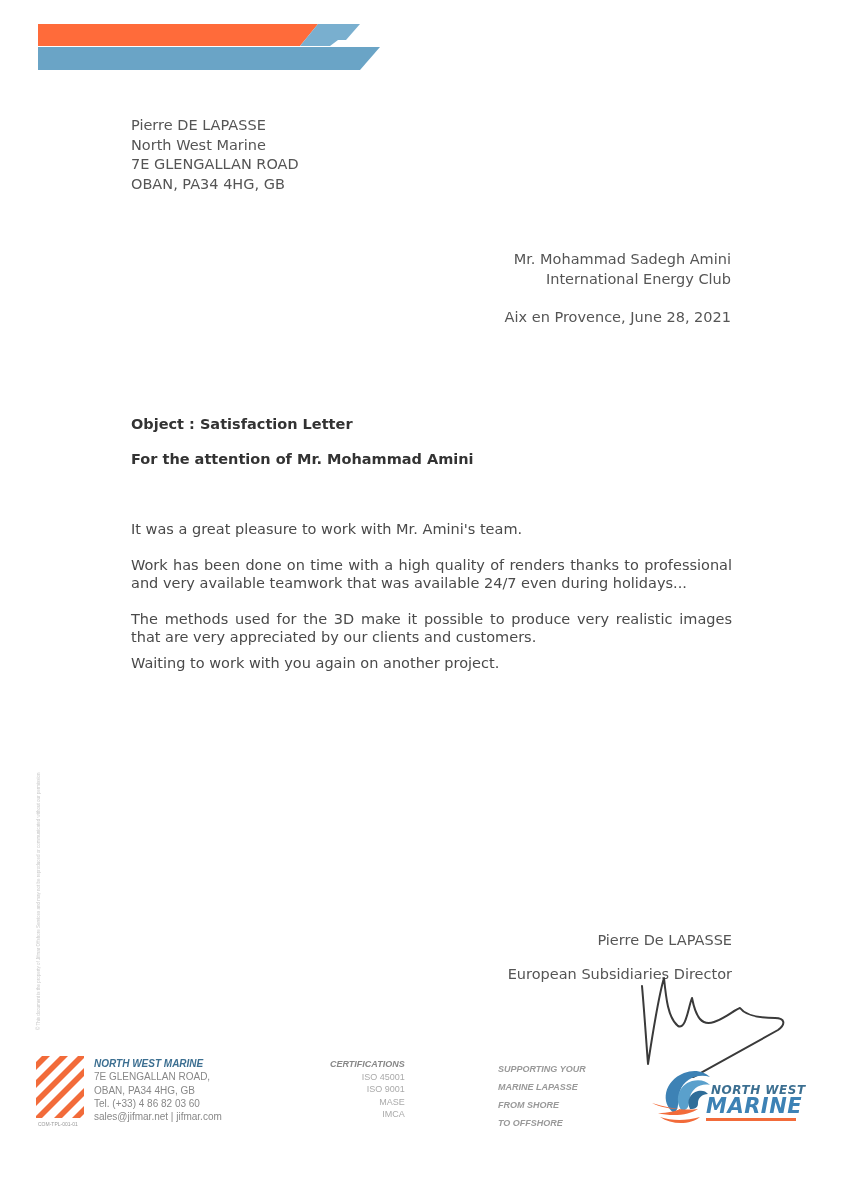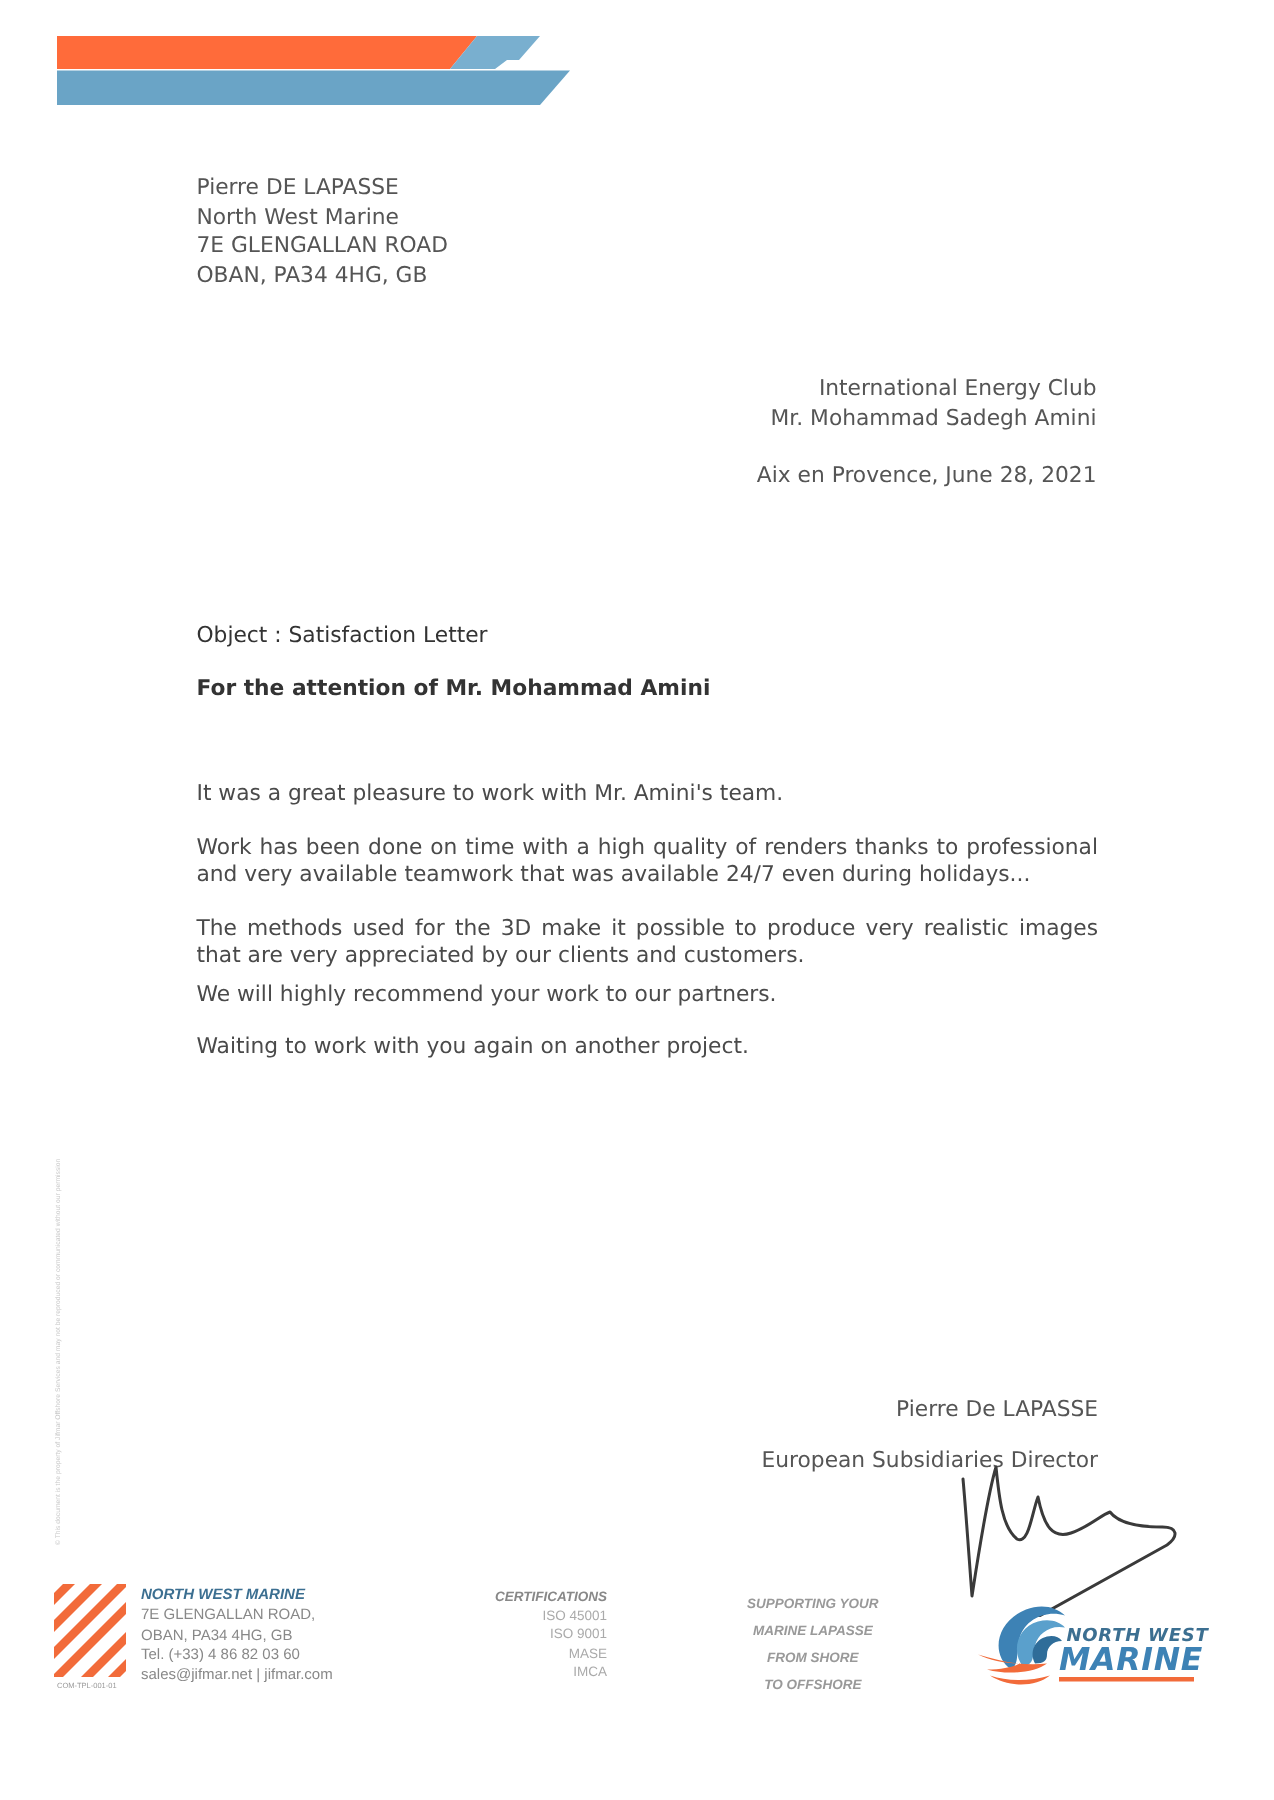--- a/index.html
+++ b/index.html
@@ -4,34 +4,34 @@
   <style>
     html, body { margin: 0; padding: 0; background: #ffffff; }
     body { width: 849px; height: 1200px; position: relative; overflow: hidden;
            font-family: "DejaVu Sans", sans-serif; color: #4a4a4a; }
     .abs { position: absolute; }
     .banner { left: 38px; top: 22px; width: 345px; height: 50px; }
     .sender { left: 131px; top: 116px; font-size: 14.5px; line-height: 19.5px; color: #555; }
     .sender div { white-space: nowrap; }
     .recipient { right: 118px; top: 250px; font-size: 14.5px; line-height: 19.5px; color: #555; text-align: right; }
     .date { right: 118px; top: 309px; font-size: 14.5px; color: #555; text-align: right; }
-    .object { left: 131px; top: 416px; font-size: 14.5px; font-weight: normal; color: #333; }
+    .object { left: 131px; top: 416px; font-size: 14.5px; font-weight: bold; color: #333; }
     .attention { left: 131px; top: 451px; font-size: 14.5px; font-weight: bold; color: #333; }
     .body-text { left: 131px; top: 520px; width: 601px; font-size: 14.5px; line-height: 18.5px; color: #4a4a4a; }
     .body-text p { margin: 0 0 13px 0; text-align: justify; }
     .sig-name { right: 117px; top: 932px; font-size: 14.5px; color: #555; text-align: right; }
     .sig-title { right: 117px; top: 966px; font-size: 14.5px; color: #555; text-align: left; }
     .signature { left: 630px; top: 968px; width: 165px; height: 110px; }
     .footer-stripes { left: 36px; top: 1056px; width: 48px; height: 62px; }
     .doc-code { left: 38px; top: 1121px; font-size: 5px; color: #999; font-family: "Liberation Sans", sans-serif; }
     .footer-contact { left: 94px; top: 1057px; font-family: "Liberation Sans", sans-serif; font-size: 10px; line-height: 13.3px; color: #888; }
     .footer-contact .brand { font-weight: bold; font-style: italic; color: #3c6f91; }
     .footer-cert { left: 330px; top: 1058px; font-family: "Liberation Sans", sans-serif; font-size: 9px; line-height: 12.5px; color: #aaa; text-align: right; }
     .footer-cert .head { font-weight: bold; font-style: italic; color: #888; }
-    .footer-slogan { left: 498px; top: 1060px; font-family: "Liberation Sans", sans-serif; font-size: 9px; line-height: 18px; color: #999; font-weight: bold; font-style: italic; text-align: center; }
+    .footer-slogan { left: 498px; top: 1060px; font-family: "Liberation Sans", sans-serif; font-size: 9px; line-height: 18px; color: #999; font-weight: bold; font-style: italic; }
     .logo { left: 650px; top: 1063px; width: 160px; height: 66px; }
     .logo-text1 { left: 711px; top: 1083px; font-family: "DejaVu Sans", sans-serif; font-size: 12px; font-weight: bold; font-style: italic; color: #3c6f91; letter-spacing: 0.5px; }
     .logo-text2 { left: 706px; top: 1094px; font-family: "DejaVu Sans", sans-serif; font-size: 21px; font-weight: bold; font-style: italic; color: #3d82b5; letter-spacing: 0.5px; }
     .logo-bar { left: 706px; top: 1118px; width: 90px; height: 3px; background: #f26b3a; }
     .side-note { left: 36px; top: 1030px; transform-origin: 0 0; transform: rotate(-90deg);
                  width: 400px; font-size: 4.5px; color: #c8c8c8; white-space: nowrap; font-family: "Liberation Sans", sans-serif; }
   </style>
 </head>
 <body>
 
@@ -42,34 +42,33 @@
 </svg>
 
 <div class="abs sender">
   <div>Pierre DE LAPASSE</div>
   <div>North West Marine</div>
   <div>7E GLENGALLAN ROAD</div>
   <div>OBAN, PA34 4HG, GB</div>
 </div>
 
 <div class="abs recipient">
+  <div>Mr. Mohammad Sadegh Amini</div>
   <div>International Energy Club</div>
-  <div>Mr. Mohammad Sadegh Amini</div>
 </div>
 
 <div class="abs date">Aix en Provence, June 28, 2021</div>
 
 <div class="abs object">Object : Satisfaction Letter</div>
 <div class="abs attention">For the attention of Mr. Mohammad Amini</div>
 
 <div class="abs body-text">
   <p style="margin-bottom:17px">It was a great pleasure to work with Mr. Amini's team.</p>
   <p style="margin-bottom:17px">Work has been done on time with a high quality of renders thanks to professional and very available teamwork that was available 24/7 even during holidays...</p>
   <p style="margin-bottom:7px">The methods used for the 3D make it possible to produce very realistic images that are very appreciated by our clients and customers.</p>
-  <p style="margin-bottom:17px">We will highly recommend your work to our partners.</p>
   <p>Waiting to work with you again on another project.</p>
 </div>
 
 <div class="abs sig-name">Pierre De LAPASSE</div>
 <div class="abs sig-title">European Subsidiaries Director</div>
 <svg class="abs signature" viewBox="0 0 165 110">
   <path d="M12,18 C14,40 16,70 18,96 C22,70 28,30 34,10 C36,30 38,50 48,58 C56,62 58,40 62,30 C66,50 72,58 84,54 C96,50 104,42 110,40 C116,48 130,50 145,50 C155,50 156,56 148,62 L40,122" fill="none" stroke="#3a3a3a" stroke-width="2" stroke-linecap="round" stroke-linejoin="round"></path>
 </svg>
 
 <div class="abs side-note">© This document is the property of Jifmar Offshore Services and may not be reproduced or communicated without our permission</div>

